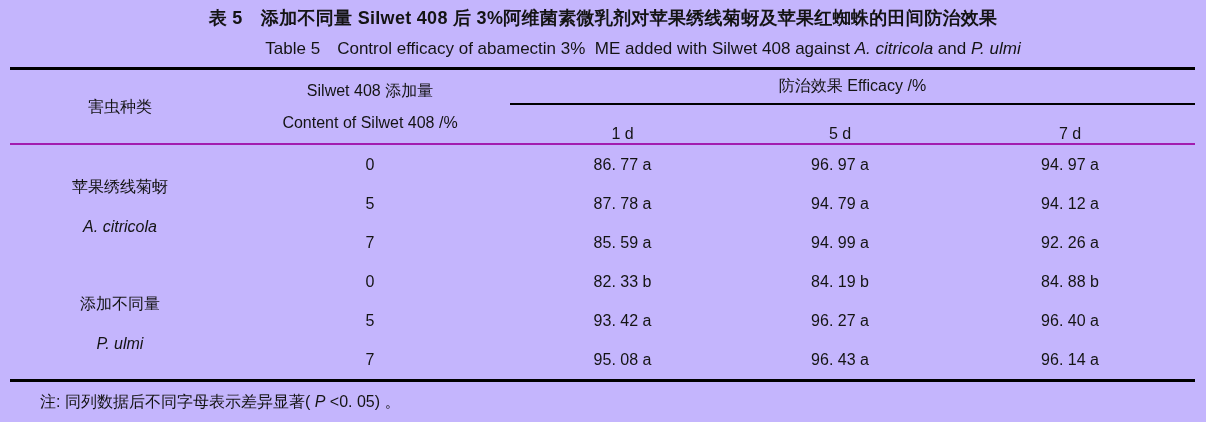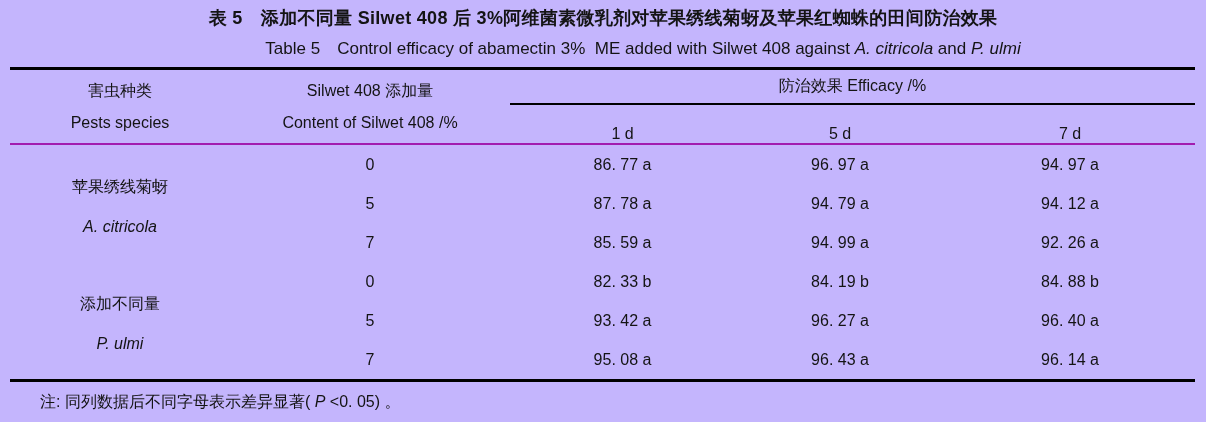--- a/index.html
+++ b/index.html
@@ -105,21 +105,20 @@
 
   <div class="caption-zh">表 5　添加不同量 Silwet 408 后 3%阿维菌素微乳剂对苹果绣线菊蚜及苹果红蜘蛛的田间防治效果</div>
 
   <div class="caption-en"><span>Table 5　Control efficacy of abamectin 3%  ME added with Silwet 408 against </span><span class="latin">A. citricola</span><span> and </span><span class="latin">P. ulmi</span></div>
 
   <div class="tbl">
 
     <div class="thead">
       <div class="hcol c1">
         <div>害虫种类</div>
-        <div>Pests species</div>
       </div>
       <div class="hcol c2">
         <div>Silwet 408 添加量</div>
         <div>Content of Silwet 408 /%</div>
       </div>
       <div class="egroup">
         <div class="espan">防治效果 Efficacy /%</div>
         <div class="edays">
           <div class="eday w1">1 d</div>
           <div class="eday w3">5 d</div>

